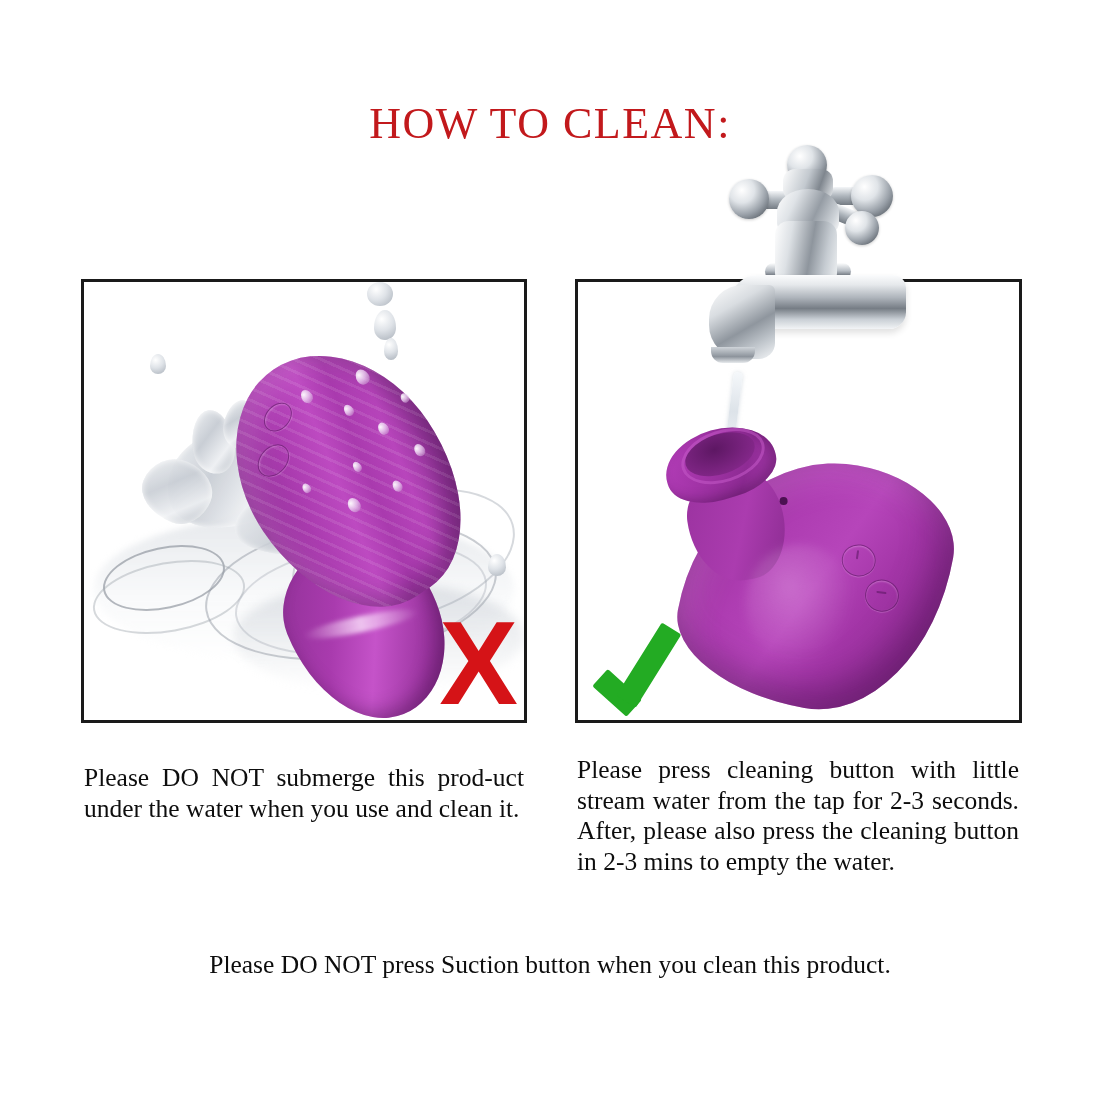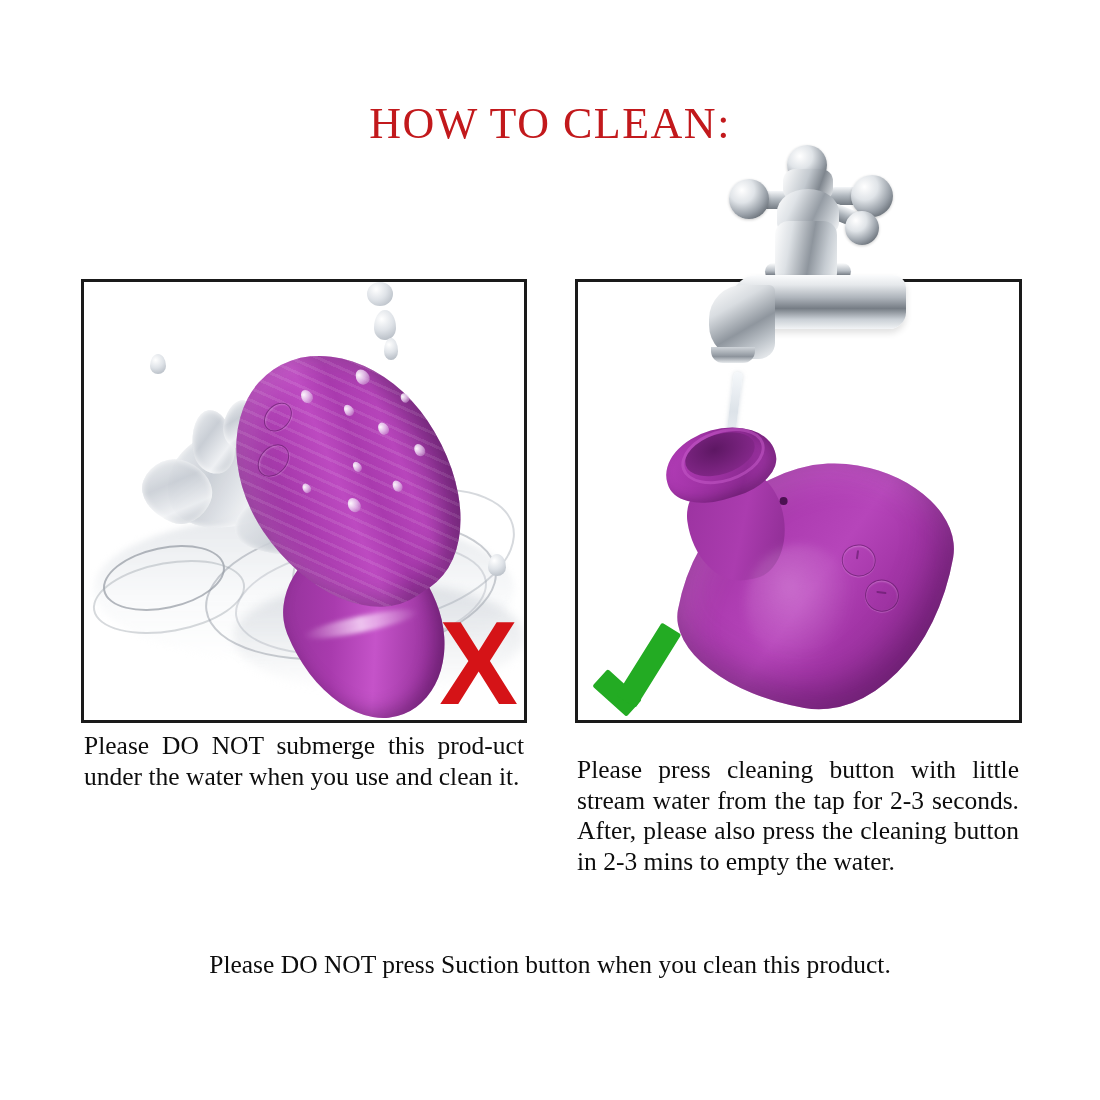--- a/index.html
+++ b/index.html
@@ -357,21 +357,21 @@
   .caption {
     position: absolute;
     font-family: "Liberation Serif", "DejaVu Serif", serif;
     font-size: 25.5px;
     line-height: 1.20;
     color: #0d0d0d;
     text-align: justify;
     text-justify: inter-word;
     hyphens: manual;
   }
-  .caption-left  { left: 84px;  top: 731px; width: 440px; }
+  .caption-left  { left: 84px;  top: 763px; width: 440px; }
   .caption-right { left: 577px; top: 755px; width: 442px; }
   .caption-bottom {
     position: absolute;
     left: 0; top: 950px; width: 1100px;
     text-align: center;
     font-family: "Liberation Serif", "DejaVu Serif", serif;
     font-size: 25.5px;
     color: #0d0d0d;
   }
 </style>

